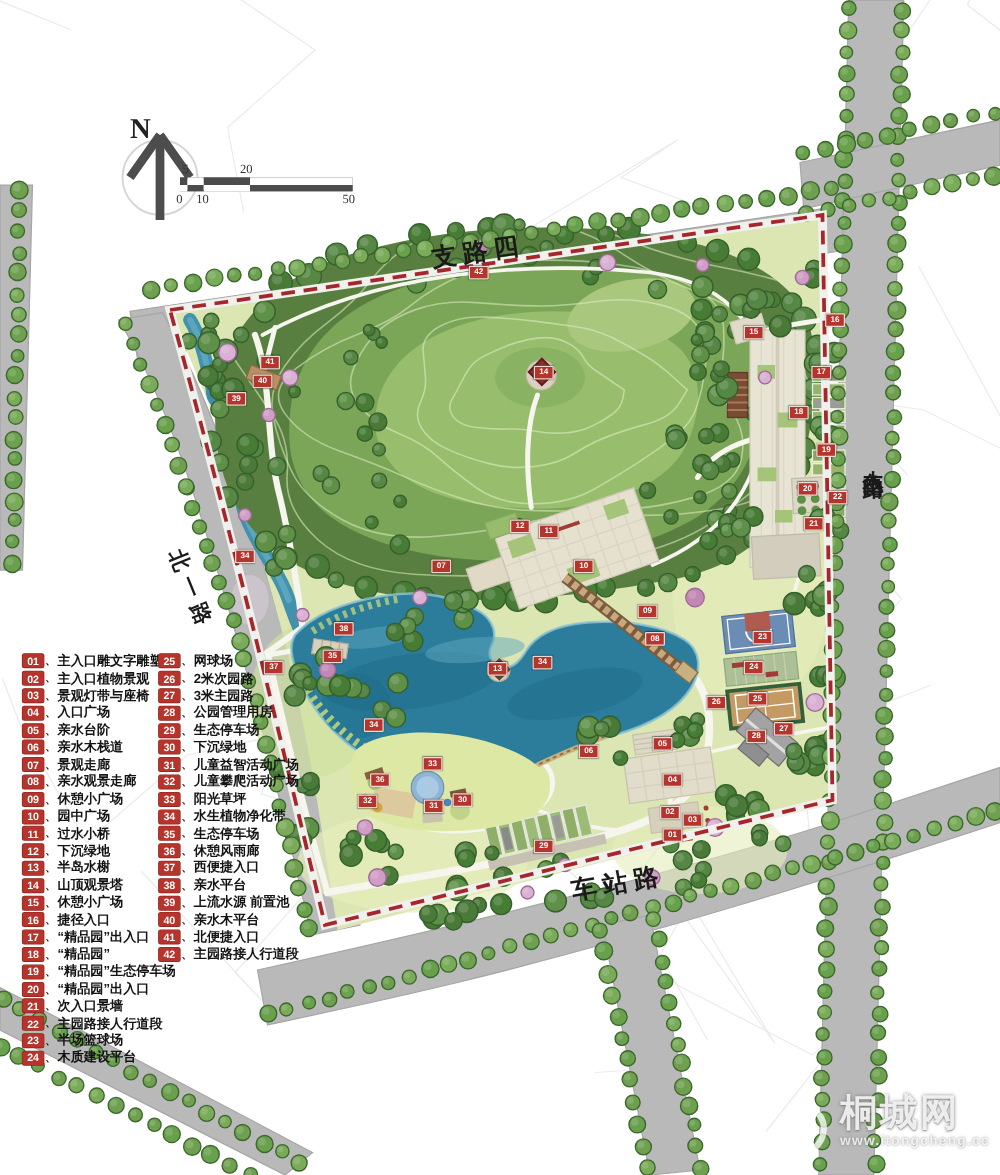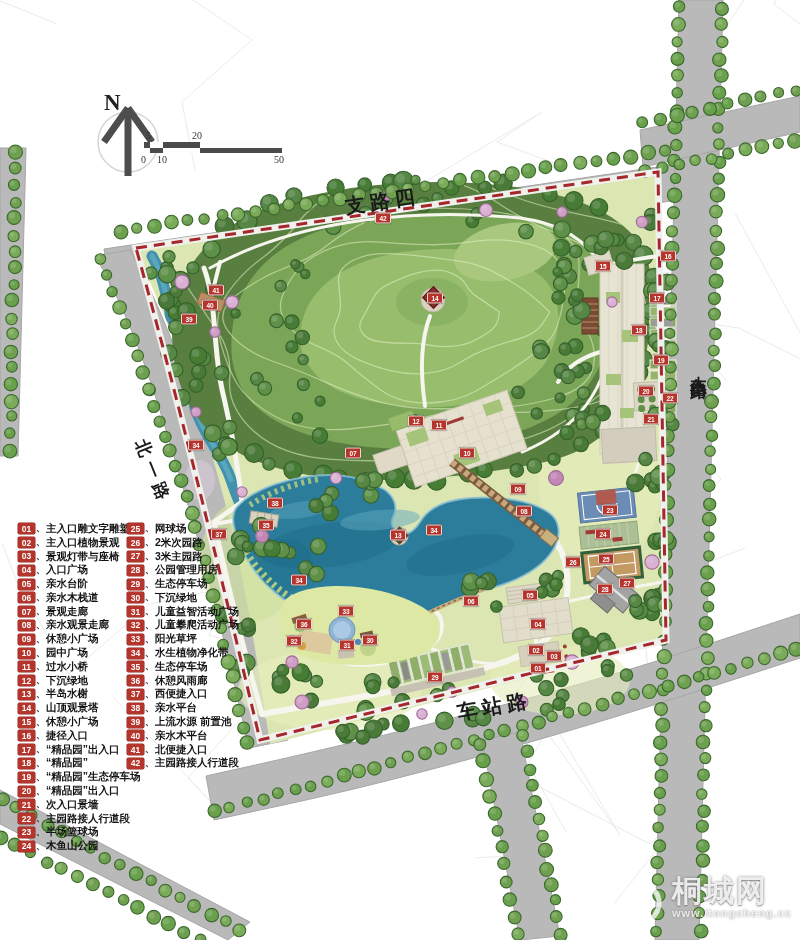--- a/index.html
+++ b/index.html
@@ -1611,21 +1611,21 @@
         <span class="llabel">主园路接人行道段</span>
       </li>
       <li>
         <span class="lnum">23</span>
         <span class="lsep">、</span>
         <span class="llabel">半场篮球场</span>
       </li>
       <li>
         <span class="lnum">24</span>
         <span class="lsep">、</span>
-        <span class="llabel">木鱼山公园</span>
+        <span class="llabel">木质建设平台</span>
       </li>
     </ul>
   <ul class="legend" id="legend-col2">
       <li>
         <span class="lnum">25</span>
         <span class="lsep">、</span>
         <span class="llabel">网球场</span>
       </li>
       <li>
         <span class="lnum">26</span>

